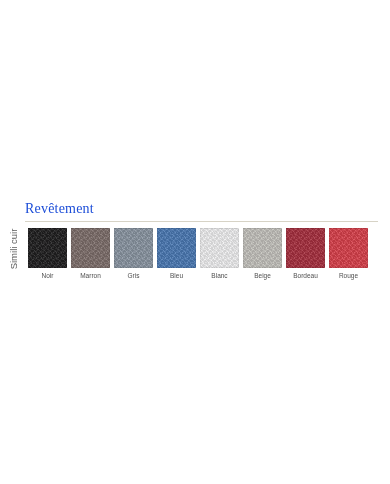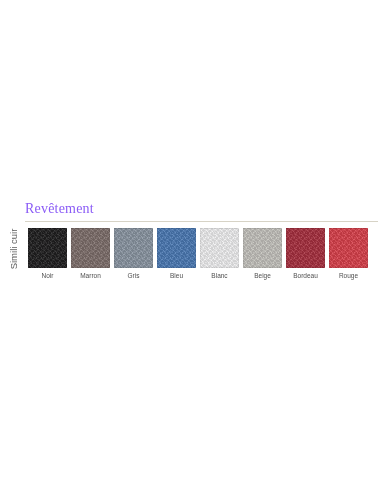--- a/index.html
+++ b/index.html
@@ -24,21 +24,21 @@
   }
 
   
   #section-title {
     position: absolute;
     left: 25px;
     top: 5px;
     font-family: "Liberation Serif", serif;
     font-size: 14px;
     line-height: 16px;
-    color: #8b5cf6;
+    color: #1d4ed8;
     letter-spacing: 0.2px;
     white-space: nowrap;
   }
 
   #title-rule {
     position: absolute;
     left: 25px;
     top: 25px;
     width: 353px;
     height: 1px;

